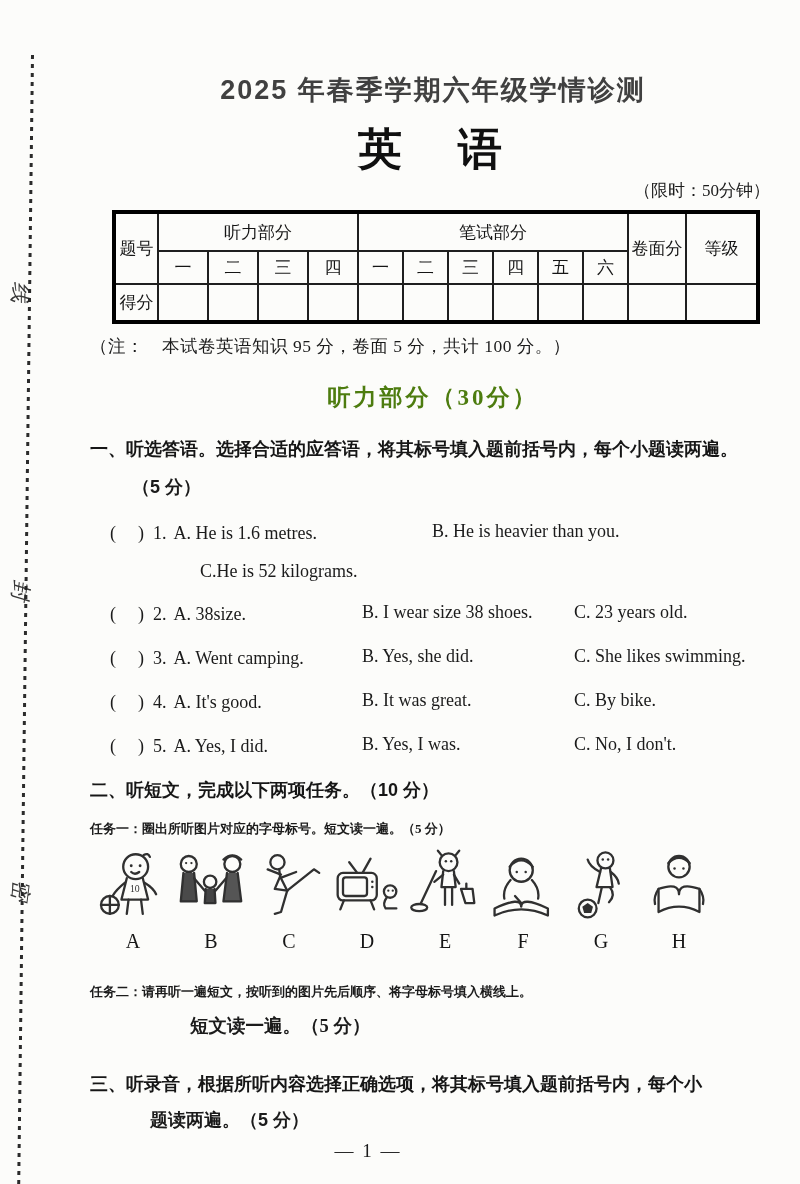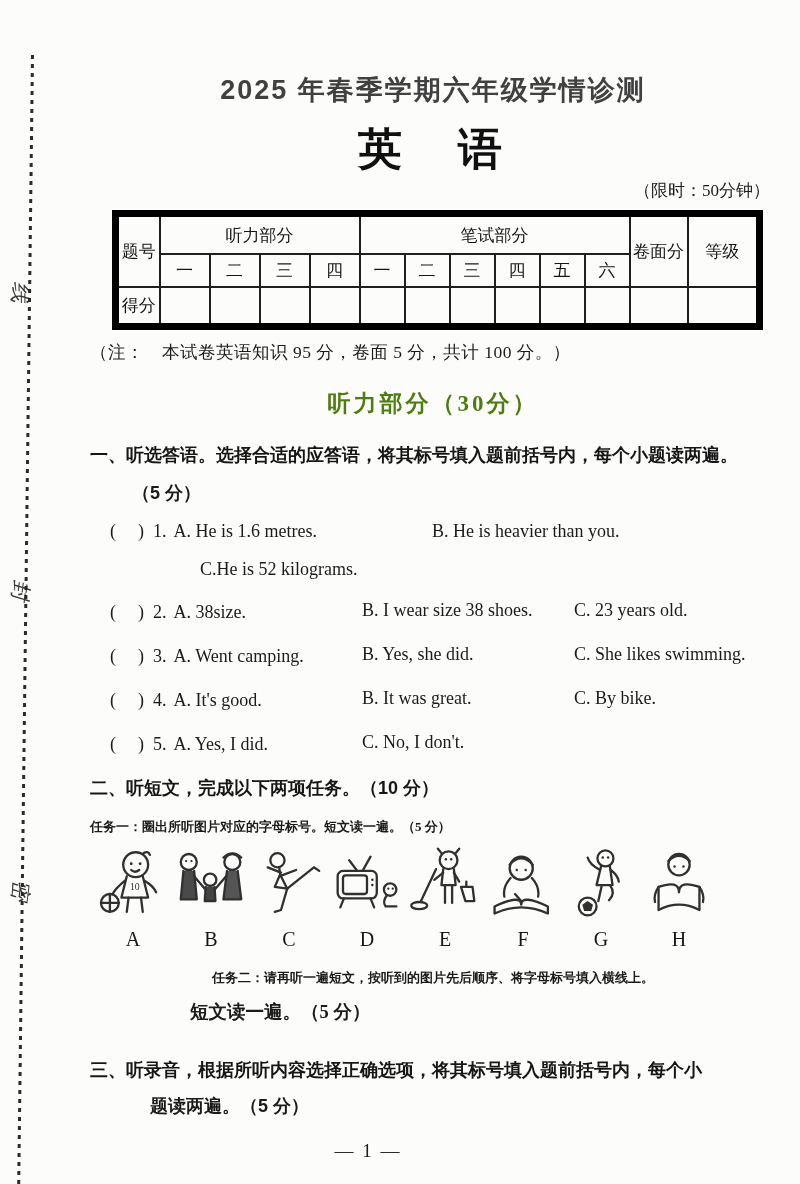--- a/index.html
+++ b/index.html
@@ -30,21 +30,21 @@
     font-weight:bold; font-size:27px; letter-spacing:2px; color:#404040; white-space:nowrap;
   }
   .subject {
     margin-top:12px; text-align:center; font-weight:bold; font-size:44px;
     letter-spacing:6px; color:#101010;
   }
   .time-limit { margin-top:0px; text-align:right; font-size:17px; padding-right:6px; }
 
   table.score-table {
     border-collapse:collapse; margin:8px 0 0 22px; table-layout:fixed;
-    border:7px solid #000000;
+    border:4px solid #000000;
   }
   table.score-table td {
     border:2px solid #1f1f1f; text-align:center; vertical-align:middle;
     font-size:17px; padding:0; color:#151515;
   }
   tr.r1 td { height:36px; }
   tr.r2 td { height:31px; }
   tr.r3 td { height:35px; }
 
   .note { margin-top:10px; font-size:17.5px; letter-spacing:.5px; }
@@ -55,21 +55,21 @@
   }
   .sec-line {
     margin-top:24px; font-family:"Liberation Sans", sans-serif; font-weight:bold;
     font-size:18px; white-space:nowrap; color:#161616;
   }
   .points-line {
     margin-top:14px; margin-left:42px; font-family:"Liberation Sans", sans-serif;
     font-weight:bold; font-size:18px;
   }
   .q-row { display:flex; margin-top:20px; margin-left:20px; font-size:18px; white-space:nowrap; }
-  .q-row.first { margin-top:14px;align-items:center; }
+  .q-row.first { margin-top:22px; }
   .q-left { flex:0 0 252px; }
   .q-left.wide { flex:0 0 322px; }
   .q-mid  { flex:0 0 212px; }
   .bracket { margin-right:7px; letter-spacing:2px; }
   .qnum { margin-right:7px; }
   .c-line { margin-top:16px; margin-left:110px; font-size:18px; }
 
   .task-line { margin-top:18px; font-weight:bold; font-size:13px; white-space:nowrap; }
   .task-cont { margin-top:12px; margin-left:100px; font-weight:bold; font-size:18.5px; }
 
@@ -194,20 +194,21 @@
         <span class="bracket">(　)</span><span class="qnum">4.</span><span>A. It's good.</span>
       </span>
       <span class="q-mid">B. It was great.</span>
       <span>C. By bike.</span>
     </div>
 
     <div class="q-row">
       <span class="q-left">
         <span class="bracket">(　)</span><span class="qnum">5.</span><span>A. Yes, I did.</span>
       </span>
+      <span class="q-mid">B. Yes, I was.</span>
       <span>C. No, I don't.</span>
     </div>
 
     <div class="sec-line" style="margin-top:20px;">二、听短文，完成以下两项任务。（10 分）</div>
     <div class="task-line">任务一：圈出所听图片对应的字母标号。短文读一遍。（5 分）</div>
 
     <div class="pics-row">
       <div class="pic">
         <svg viewBox="0 0 80 90">
           <g class="ic">
@@ -335,21 +336,21 @@
             <path d="M17 46 q-6 9 -4 17 M63 46 q6 9 4 17"></path>
             <path d="M17 46 Q40 38 40 52 Q40 38 63 46 L63 72 Q40 60 17 72 Z"></path>
           </g>
           <circle cx="35" cy="23" r="1.4" fill="#303030"></circle>
           <circle cx="45" cy="23" r="1.4" fill="#303030"></circle>
         </svg>
         <div class="pic-letter">H</div>
       </div>
     </div>
 
-    <div class="task-line" style="margin-top:18px;text-align:center;">任务二：请再听一遍短文，按听到的图片先后顺序、将字母标号填入横线上。</div>
+    <div class="task-line" style="margin-top:30px;">任务二：请再听一遍短文，按听到的图片先后顺序、将字母标号填入横线上。</div>
     <div class="task-cont">短文读一遍。（5 分）</div>
 
     <div class="sec-line p3-a">三、听录音，根据所听内容选择正确选项，将其标号填入题前括号内，每个小</div>
     <div class="p3-b">题读两遍。（5 分）</div>
 
   </div>
 
   <div class="footer">— 1 —</div>
 </div>
 

